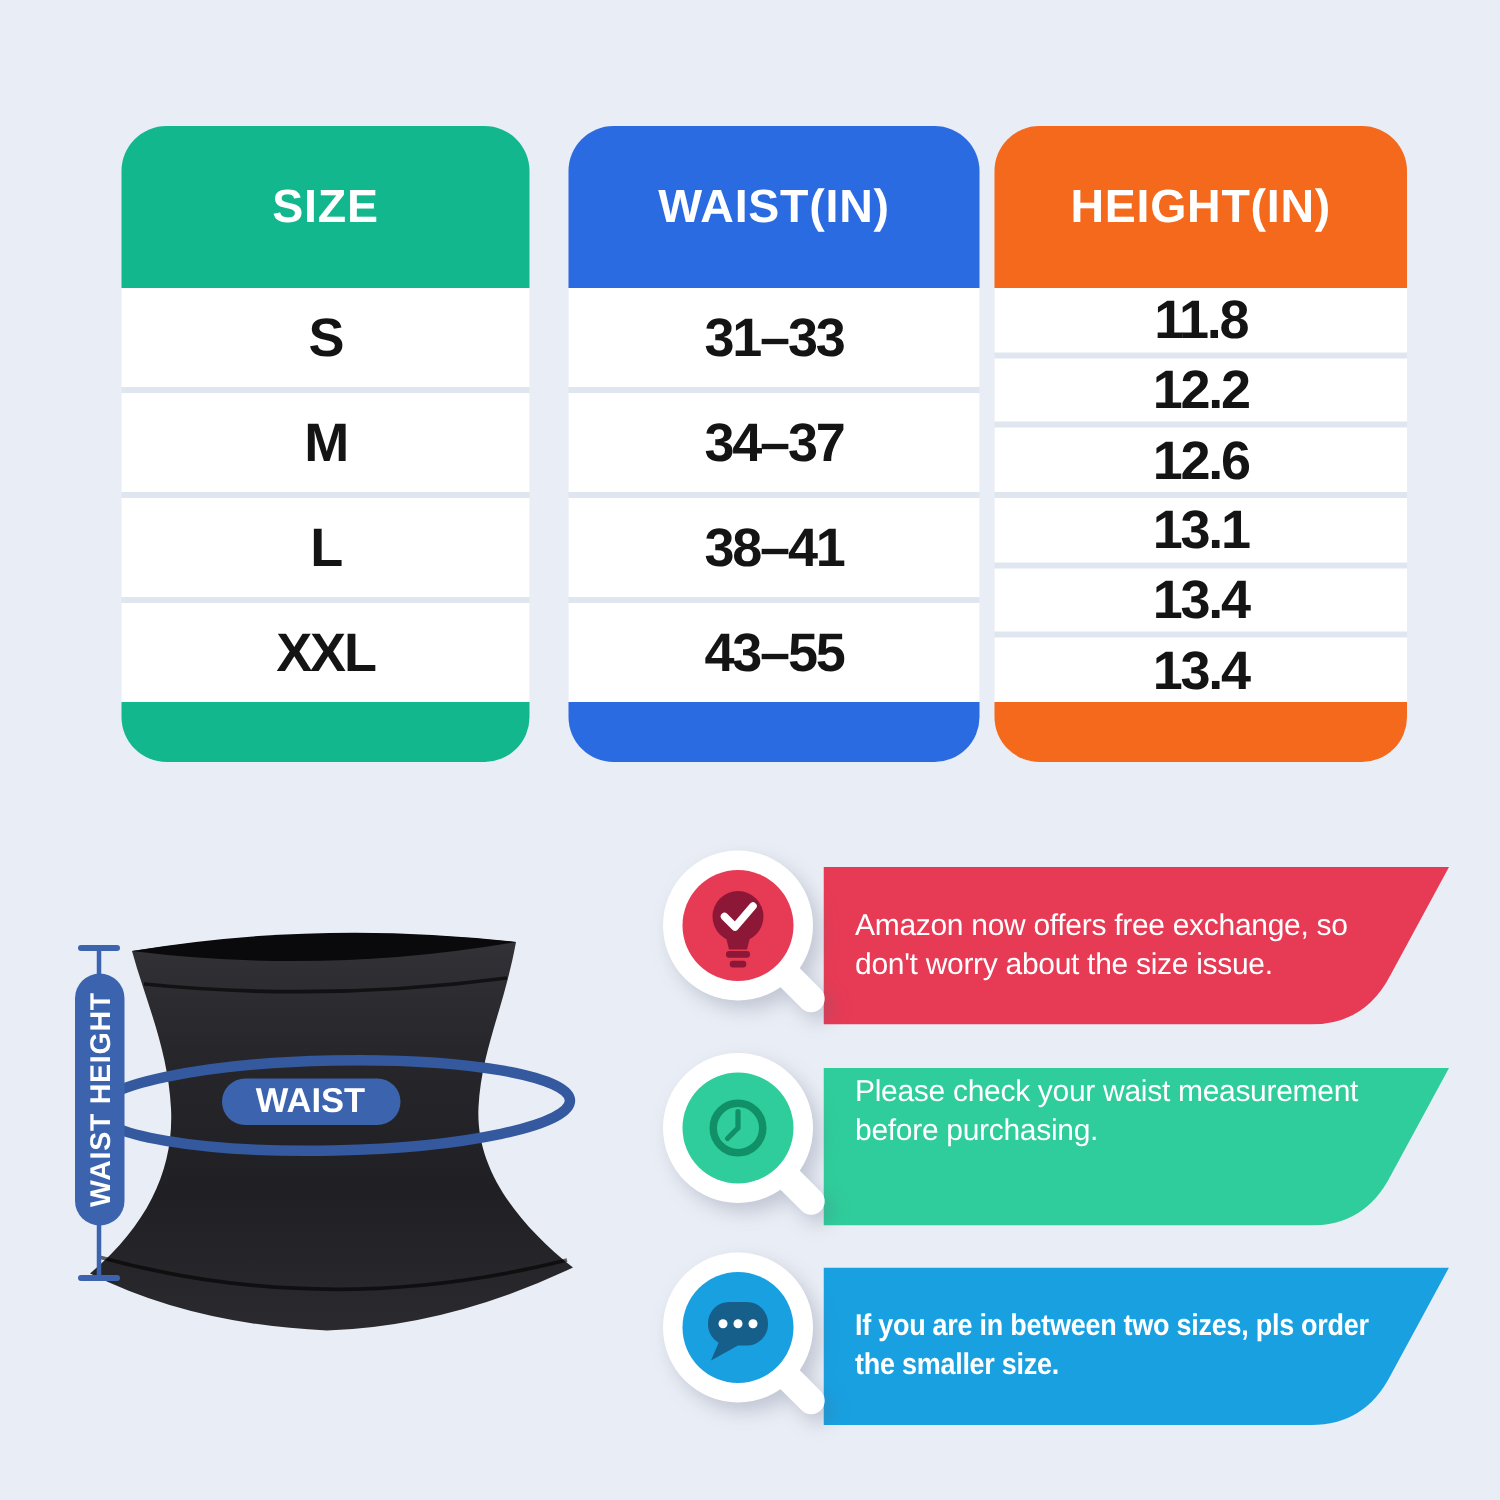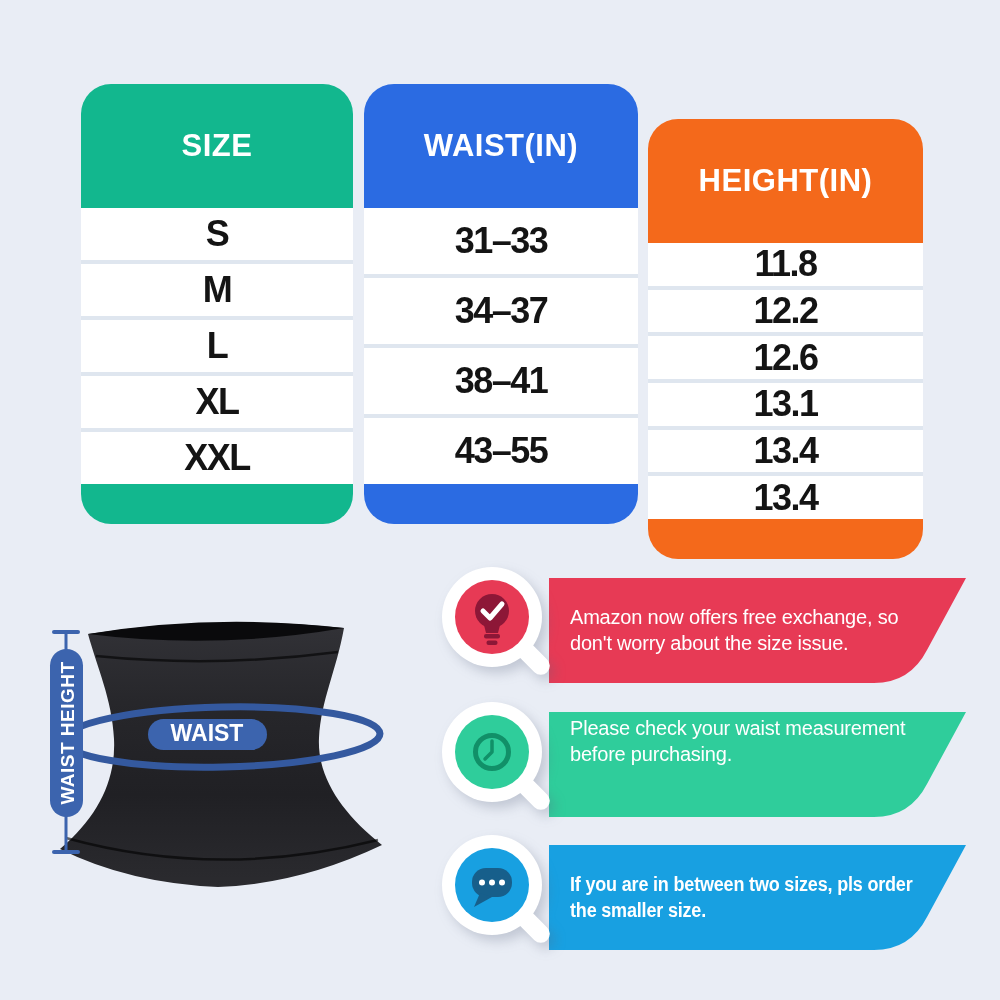--- a/index.html
+++ b/index.html
@@ -3,23 +3,23 @@
 <meta charset="utf-8">
 <style>
   html,body{margin:0;padding:0;background:#e9edf5;}
   .canvas{position:relative;width:1000px;height:1000px;background:#e9edf5;overflow:hidden;
           font-family:"Liberation Sans",sans-serif;}
 
   
   .chart{position:absolute;left:81px;top:84px;display:flex;}
   .col{display:flex;flex-direction:column;}
   .col-size{width:272px;}
-  .col-waist{width:274px;margin-left:11px;}
-  .col-height{width:275px;margin-left:10px;margin-top:35px;}
-  .col-head{height:124px;border-radius:30px 30px 0 0;color:#fff;font-weight:700;font-size:31px;
+  .col-waist{width:274px;margin-left:26px;}
+  .col-height{width:275px;margin-left:10px;}
+  .col-head{height:108px;border-radius:30px 30px 0 0;color:#fff;font-weight:700;font-size:31px;
             display:flex;align-items:center;justify-content:center;letter-spacing:.5px;}
   .col-body{height:276px;display:flex;flex-direction:column;gap:4px;background:#dfe6ef;}
   .cell{flex:1;background:#fff;display:flex;align-items:center;justify-content:center;
         font-size:36px;font-weight:700;letter-spacing:-1.5px;color:#141414;}
   .col-foot{height:40px;border-radius:0 0 30px 30px;}
 
   
   .diagram-svg{position:absolute;left:20px;top:580px;}
 
   
@@ -35,21 +35,20 @@
 
 <div class="canvas">
 
   <div class="chart">
     <div class="col col-size">
       <div class="col-head" style="background: rgb(18, 183, 142);">SIZE</div>
       <div class="col-body">
           <div class="cell">S</div>
           <div class="cell">M</div>
           <div class="cell">L</div>
-          <div class="cell">XL</div>
           <div class="cell">XXL</div>
         </div>
       <div class="col-foot" style="background: rgb(18, 183, 142);"></div>
     </div>
     <div class="col col-waist">
       <div class="col-head" style="background: rgb(43, 107, 226);">WAIST(IN)</div>
       <div class="col-body">
           <div class="cell">31–33</div>
           <div class="cell">34–37</div>
           <div class="cell">38–41</div>

